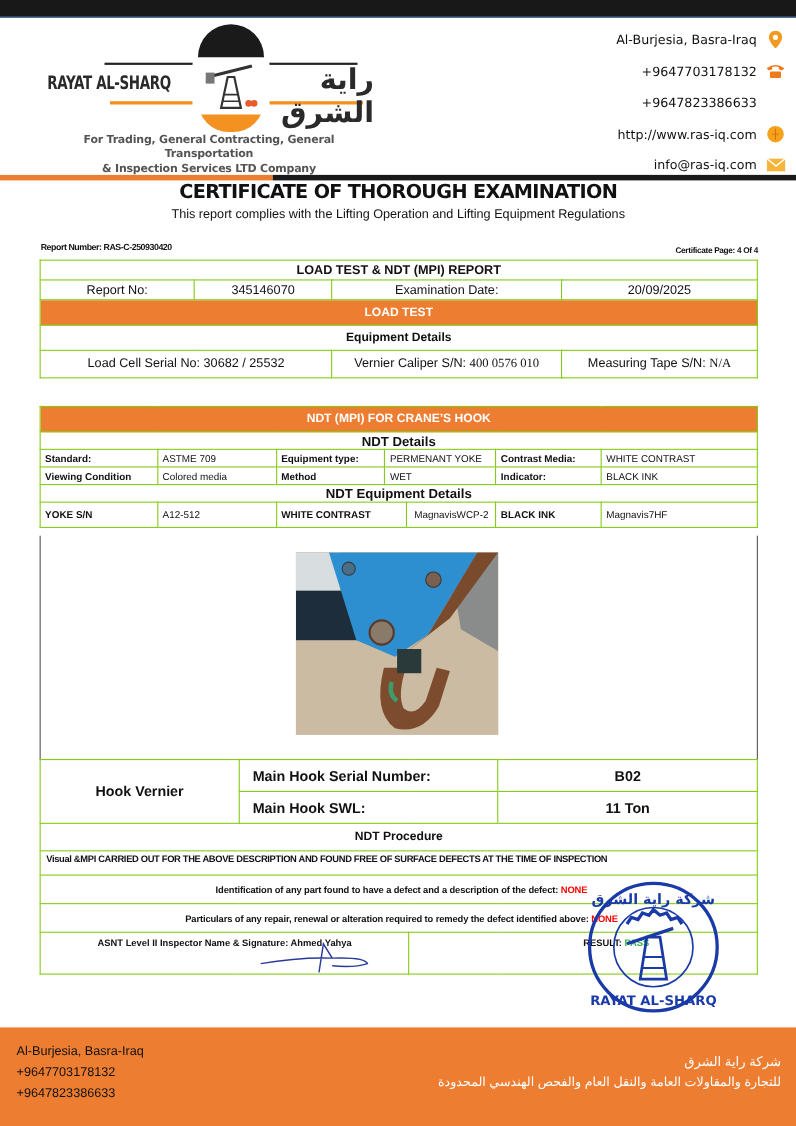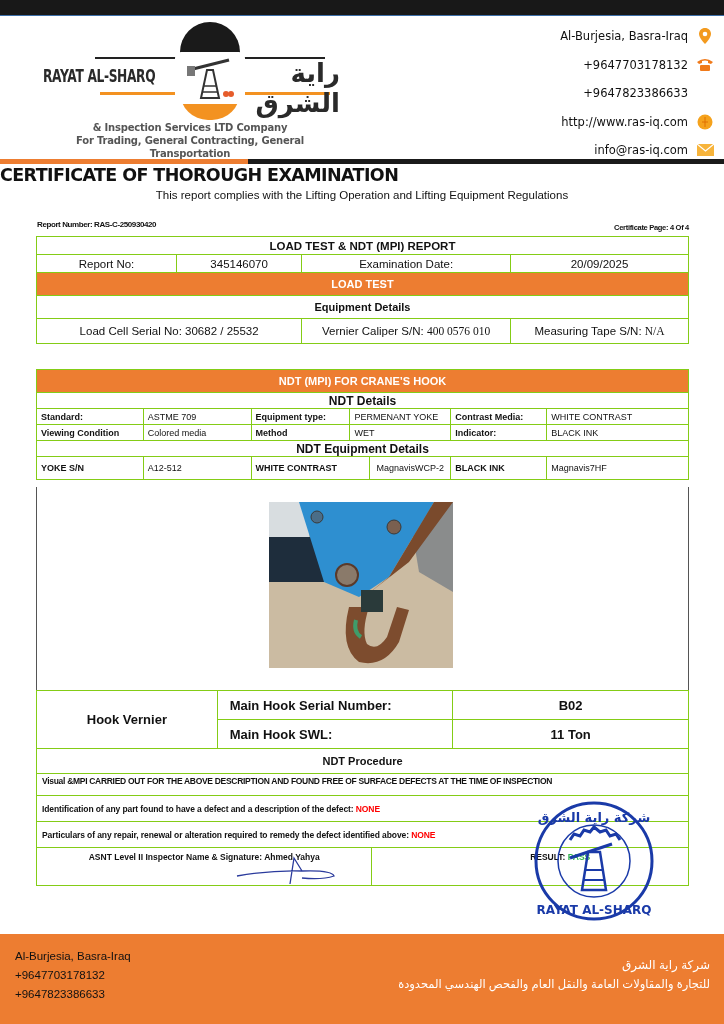--- a/index.html
+++ b/index.html
@@ -22,21 +22,21 @@
 
   
   .contact { position: absolute; right: 10px; top: 22px; width: 210px; }
   .contact-row { display: flex; justify-content: flex-end; align-items: center; height: 28.5px; font-family: "DejaVu Sans", sans-serif; font-size: 11.5px; color: #111; }
   .contact-row .icon { width: 18px; height: 18px; margin-left: 8px; display: inline-flex; align-items: center; justify-content: center; }
   .contact-row .icon.blank { visibility: hidden; }
 
   .divider-orange { position: absolute; left: 0; top: 159px; width: 248px; height: 5px; background: #ed7d31; }
   .divider-dark { position: absolute; left: 248px; top: 159px; width: 476px; height: 5px; background: #1a1a1a; }
 
-  .title { position: absolute; left: 0; top: 165px; width: 724px; text-align: left; font-family: "DejaVu Sans", sans-serif; font-weight: bold; font-size: 17.5px; letter-spacing: -0.6px; color: #111; }
+  .title { position: absolute; left: 0; top: 165px; width: 724px; text-align: center; font-family: "DejaVu Sans", sans-serif; font-weight: bold; font-size: 17.5px; letter-spacing: -0.6px; color: #111; }
   .subtitle { position: absolute; left: 0; top: 189px; width: 724px; text-align: center; font-size: 11.5px; color: #111; }
 
   .report-number { position: absolute; left: 37px; top: 220px; font-size: 8px; font-weight: bold; letter-spacing: -0.4px; }
   .cert-page { position: absolute; right: 35px; top: 223px; font-size: 7.5px; font-weight: bold; letter-spacing: -0.3px; }
 
   table { border-collapse: collapse; position: absolute; }
   td { border: 1px solid #84cc16; font-size: 11.5px; text-align: center; vertical-align: middle; }
   .b { font-weight: bold; }
   .orange-row td { background: #ed7d31; color: #fff; font-weight: bold; font-size: 11px; }
 
@@ -53,21 +53,21 @@
   .t2 .yoke-row td { height: 23px; }
 
   .photo-box { position: absolute; left: 36px; top: 487px; width: 653px; height: 203px; border: 1px solid #555; border-top: none; border-bottom: none; }
   .photo { position: absolute; left: 269px; top: 502px; width: 184px; height: 166px; overflow: hidden; background: #c9b9a0; }
 
   .t3 { left: 36px; top: 690px; width: 653px; }
   .t3 td { height: 29px; font-size: 13px; font-weight: bold; }
   .t3 td.lbl { text-align: left; padding-left: 12px; }
   .t3 .proc td { height: 25px; font-size: 11px; font-weight: bold; }
   .t3 .note td { height: 25px; font-size: 8.5px; text-align: left; padding-left: 5px; font-weight: bold; letter-spacing: -0.3px; }
-  .t3 .note2 td { height: 26px; font-size: 8.5px; text-align: left; padding-left: 5px; font-weight: bold; letter-spacing: -0.1px; }
+  .t3 .note2 td { height: 26px; font-size: 8.5px; text-align: center; padding-left: 5px; font-weight: bold; letter-spacing: -0.1px; }
   .red { color: #ff0000; }
   .green { color: #2fb44a; }
   .t3 .sig td { height: 38px; font-size: 8.5px; vertical-align: top; padding-top: 4px; }
 
   .stamp { position: absolute; left: 530px; top: 800px; width: 128px; height: 122px; }
 
   .footer { position: absolute; left: 0; top: 934px; width: 724px; height: 90px; background: #ed7d31; }
   .footer-left { position: absolute; left: 15px; top: 13px; font-size: 11.5px; line-height: 19px; color: #111; }
   .footer-right { position: absolute; right: 14px; top: 22px; text-align: right; direction: rtl; font-size: 12px; line-height: 19px; color: #fff; }
   .footer-right .l2 { font-size: 11.5px; }
@@ -89,22 +89,22 @@
     <line x1="17" y1="36" x2="33" y2="36" stroke="#333" stroke-width="1.5"></line>
     <line x1="4" y1="14" x2="44" y2="4" stroke="#333" stroke-width="3"></line>
     <rect x="2" y="10" width="8" height="10" fill="#777"></rect>
     <circle cx="41" cy="38" r="3" fill="#e65c2b"></circle>
     <circle cx="46" cy="38" r="3" fill="#e65c2b"></circle>
   </svg>
   <div class="en">RAYAT AL-SHARQ</div>
   <div class="ar">راية الشرق</div>
 </div>
 <div class="tagline">
+  <div>For Trading, General Contracting, General Transportation</div>
   <div>&amp; Inspection Services LTD Company</div>
-  <div>For Trading, General Contracting, General Transportation</div>
 </div>
 
 <div class="contact">
   <div class="contact-row">
     <span>Al-Burjesia, Basra-Iraq</span>
     <span class="icon">
       <svg width="14" height="16" viewBox="0 0 14 16">
           <path d="M7 0C3.5 0 1 2.6 1 6c0 4 6 10 6 10s6-6 6-10C13 2.6 10.5 0 7 0z" fill="#f39a1e"></path>
           <circle cx="7" cy="6" r="2.3" fill="#fff"></circle>
         </svg>

